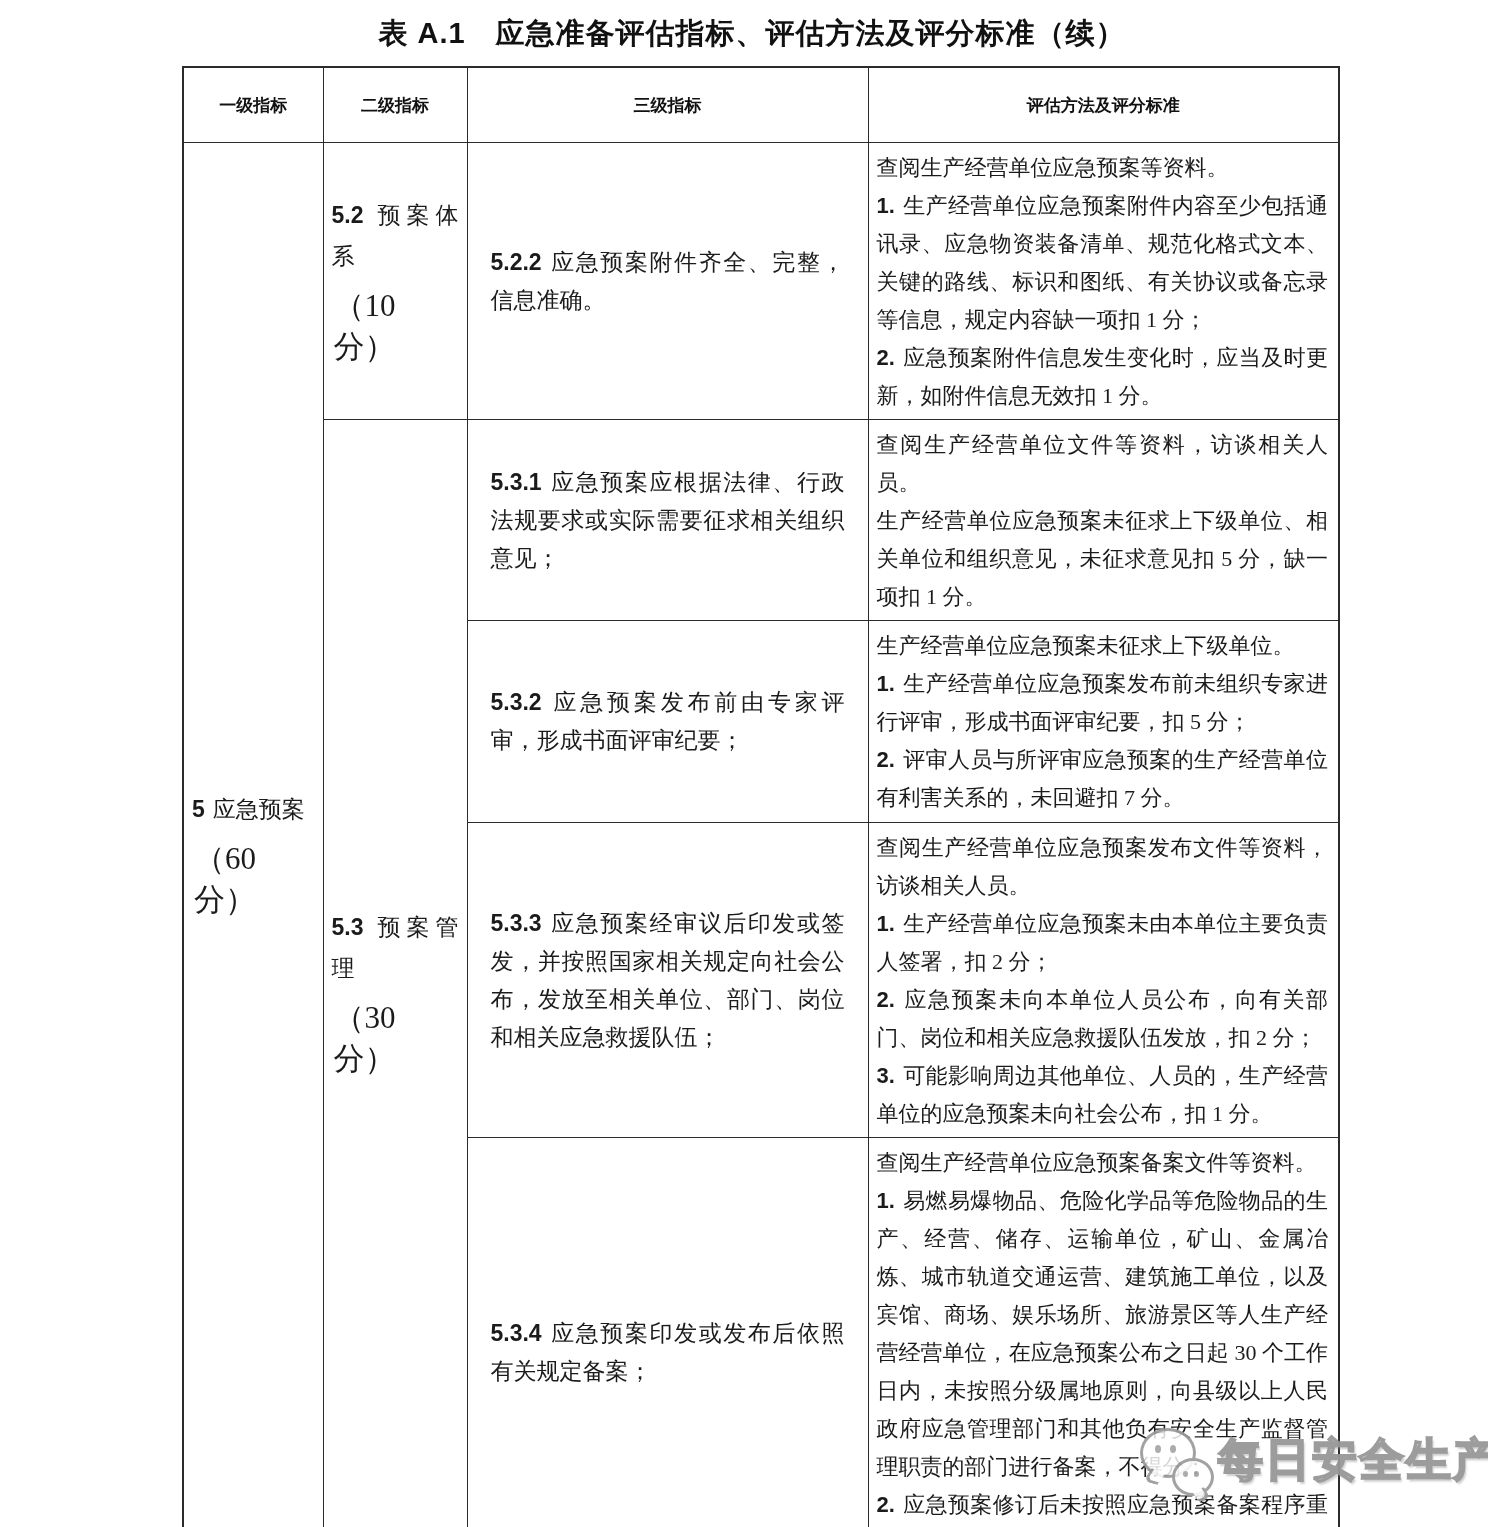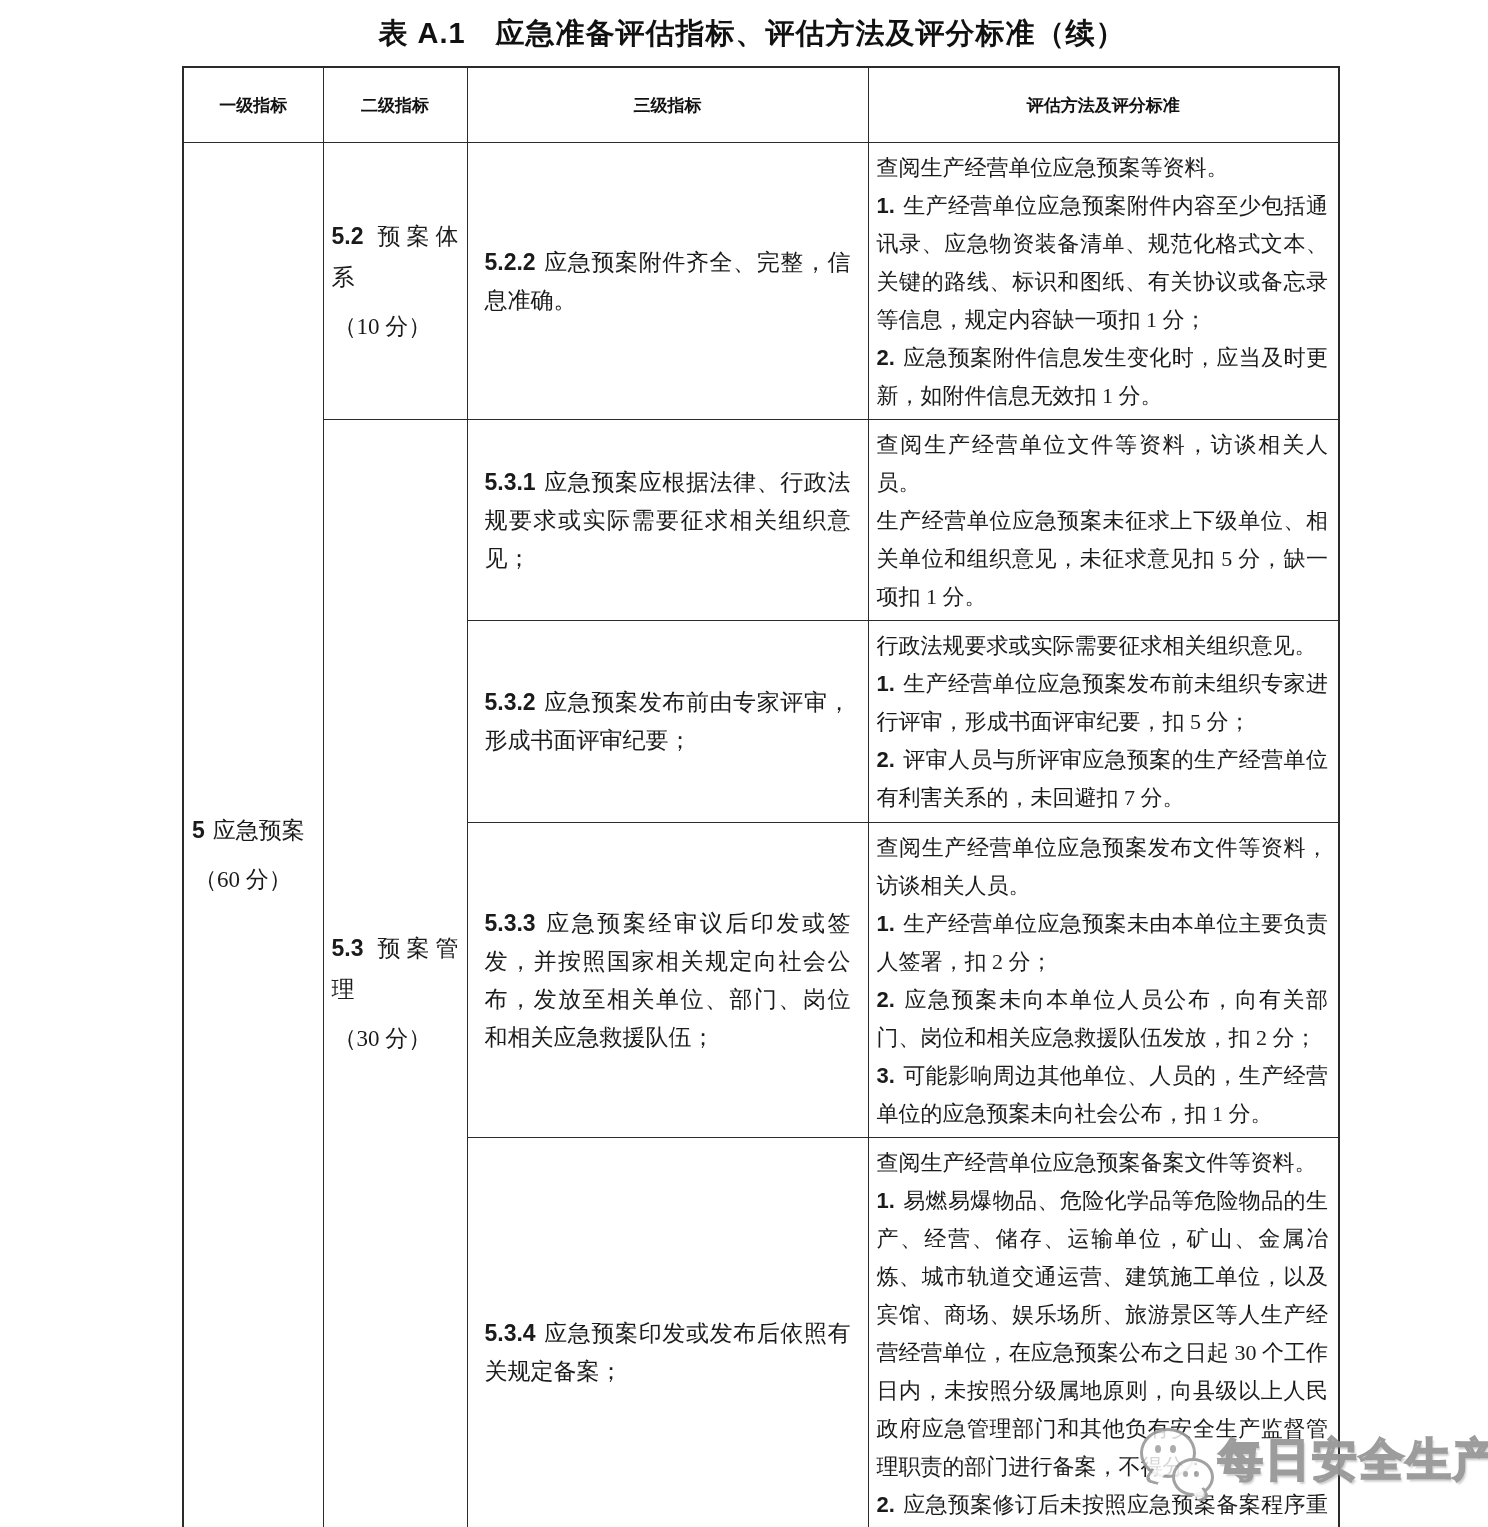--- a/index.html
+++ b/index.html
@@ -30,34 +30,34 @@
   .tbl th{
     height:74px;
     font-family:"Liberation Sans","DejaVu Sans",sans-serif;
     font-weight:bold;font-size:17px;color:#111;
     text-align:center;vertical-align:middle;padding:0 4px;
   }
   tr.r1{height:272px;} tr.r2{height:153px;} tr.r3{height:202px;}
   tr.r4{height:315px;} tr.r5{height:425px;}
 
   td.c1,td.c2{vertical-align:middle;padding:8px 8px;}
-  td.c3{vertical-align:middle;padding:4px 17px;}
+  td.c3{vertical-align:middle;padding:4px 23px;}
   td.c4{vertical-align:top;padding:6px 10px 4px 8px;border-radius:15px;}
 
   .num{
     font-family:"Liberation Sans","DejaVu Sans",sans-serif;
     font-weight:bold;
   }
   .num:not(:empty){margin-right:8px;}
 
   .lvl{
     font-size:23px;line-height:41px;
     text-align:justify;text-align-last:left;
   }
-  .score{font-size:23px;line-height:41px;padding-left:2px;margin-top:8px;}
+  .score{font-size:31px;line-height:41px;padding-left:2px;margin-top:8px;}
 
   .l3p{
     margin:0;font-size:23px;line-height:38px;
     text-align:justify;text-align-last:left;
   }
   .ep{
     margin:0;font-size:22px;line-height:38px;
     text-align:justify;text-align-last:left;
   }
 
@@ -148,21 +148,21 @@
         <td class="c4">
           <p class="ep"><b class="num"></b><span>查阅生产经营单位文件等资料，访谈相关人员。</span></p>
           <p class="ep"><b class="num"></b><span>生产经营单位应急预案未征求上下级单位、相关单位和组织意见，未征求意见扣 5 分，缺一项扣 1 分。</span></p>
         </td>
       </tr>
       <tr class="r3">
         <td class="c3">
           <p class="l3p"><b class="num">5.3.2</b><span>应急预案发布前由专家评审，形成书面评审纪要；</span></p>
         </td>
         <td class="c4">
-          <p class="ep"><b class="num"></b><span>行政法规要求或实际需要征求相关组织意见。</span></p>
+          <p class="ep"><b class="num"></b><span>生产经营单位应急预案未征求上下级单位。</span></p>
           <p class="ep"><b class="num">1.</b><span>生产经营单位应急预案发布前未组织专家进行评审，形成书面评审纪要，扣 5 分；</span></p>
           <p class="ep"><b class="num">2.</b><span>评审人员与所评审应急预案的生产经营单位有利害关系的，未回避扣 7 分。</span></p>
         </td>
       </tr>
       <tr class="r4">
         <td class="c3">
           <p class="l3p"><b class="num">5.3.3</b><span>应急预案经审议后印发或签发，并按照国家相关规定向社会公布，发放至相关单位、部门、岗位和相关应急救援队伍；</span></p>
         </td>
         <td class="c4">
           <p class="ep"><b class="num"></b><span>查阅生产经营单位应急预案发布文件等资料，访谈相关人员。</span></p>

